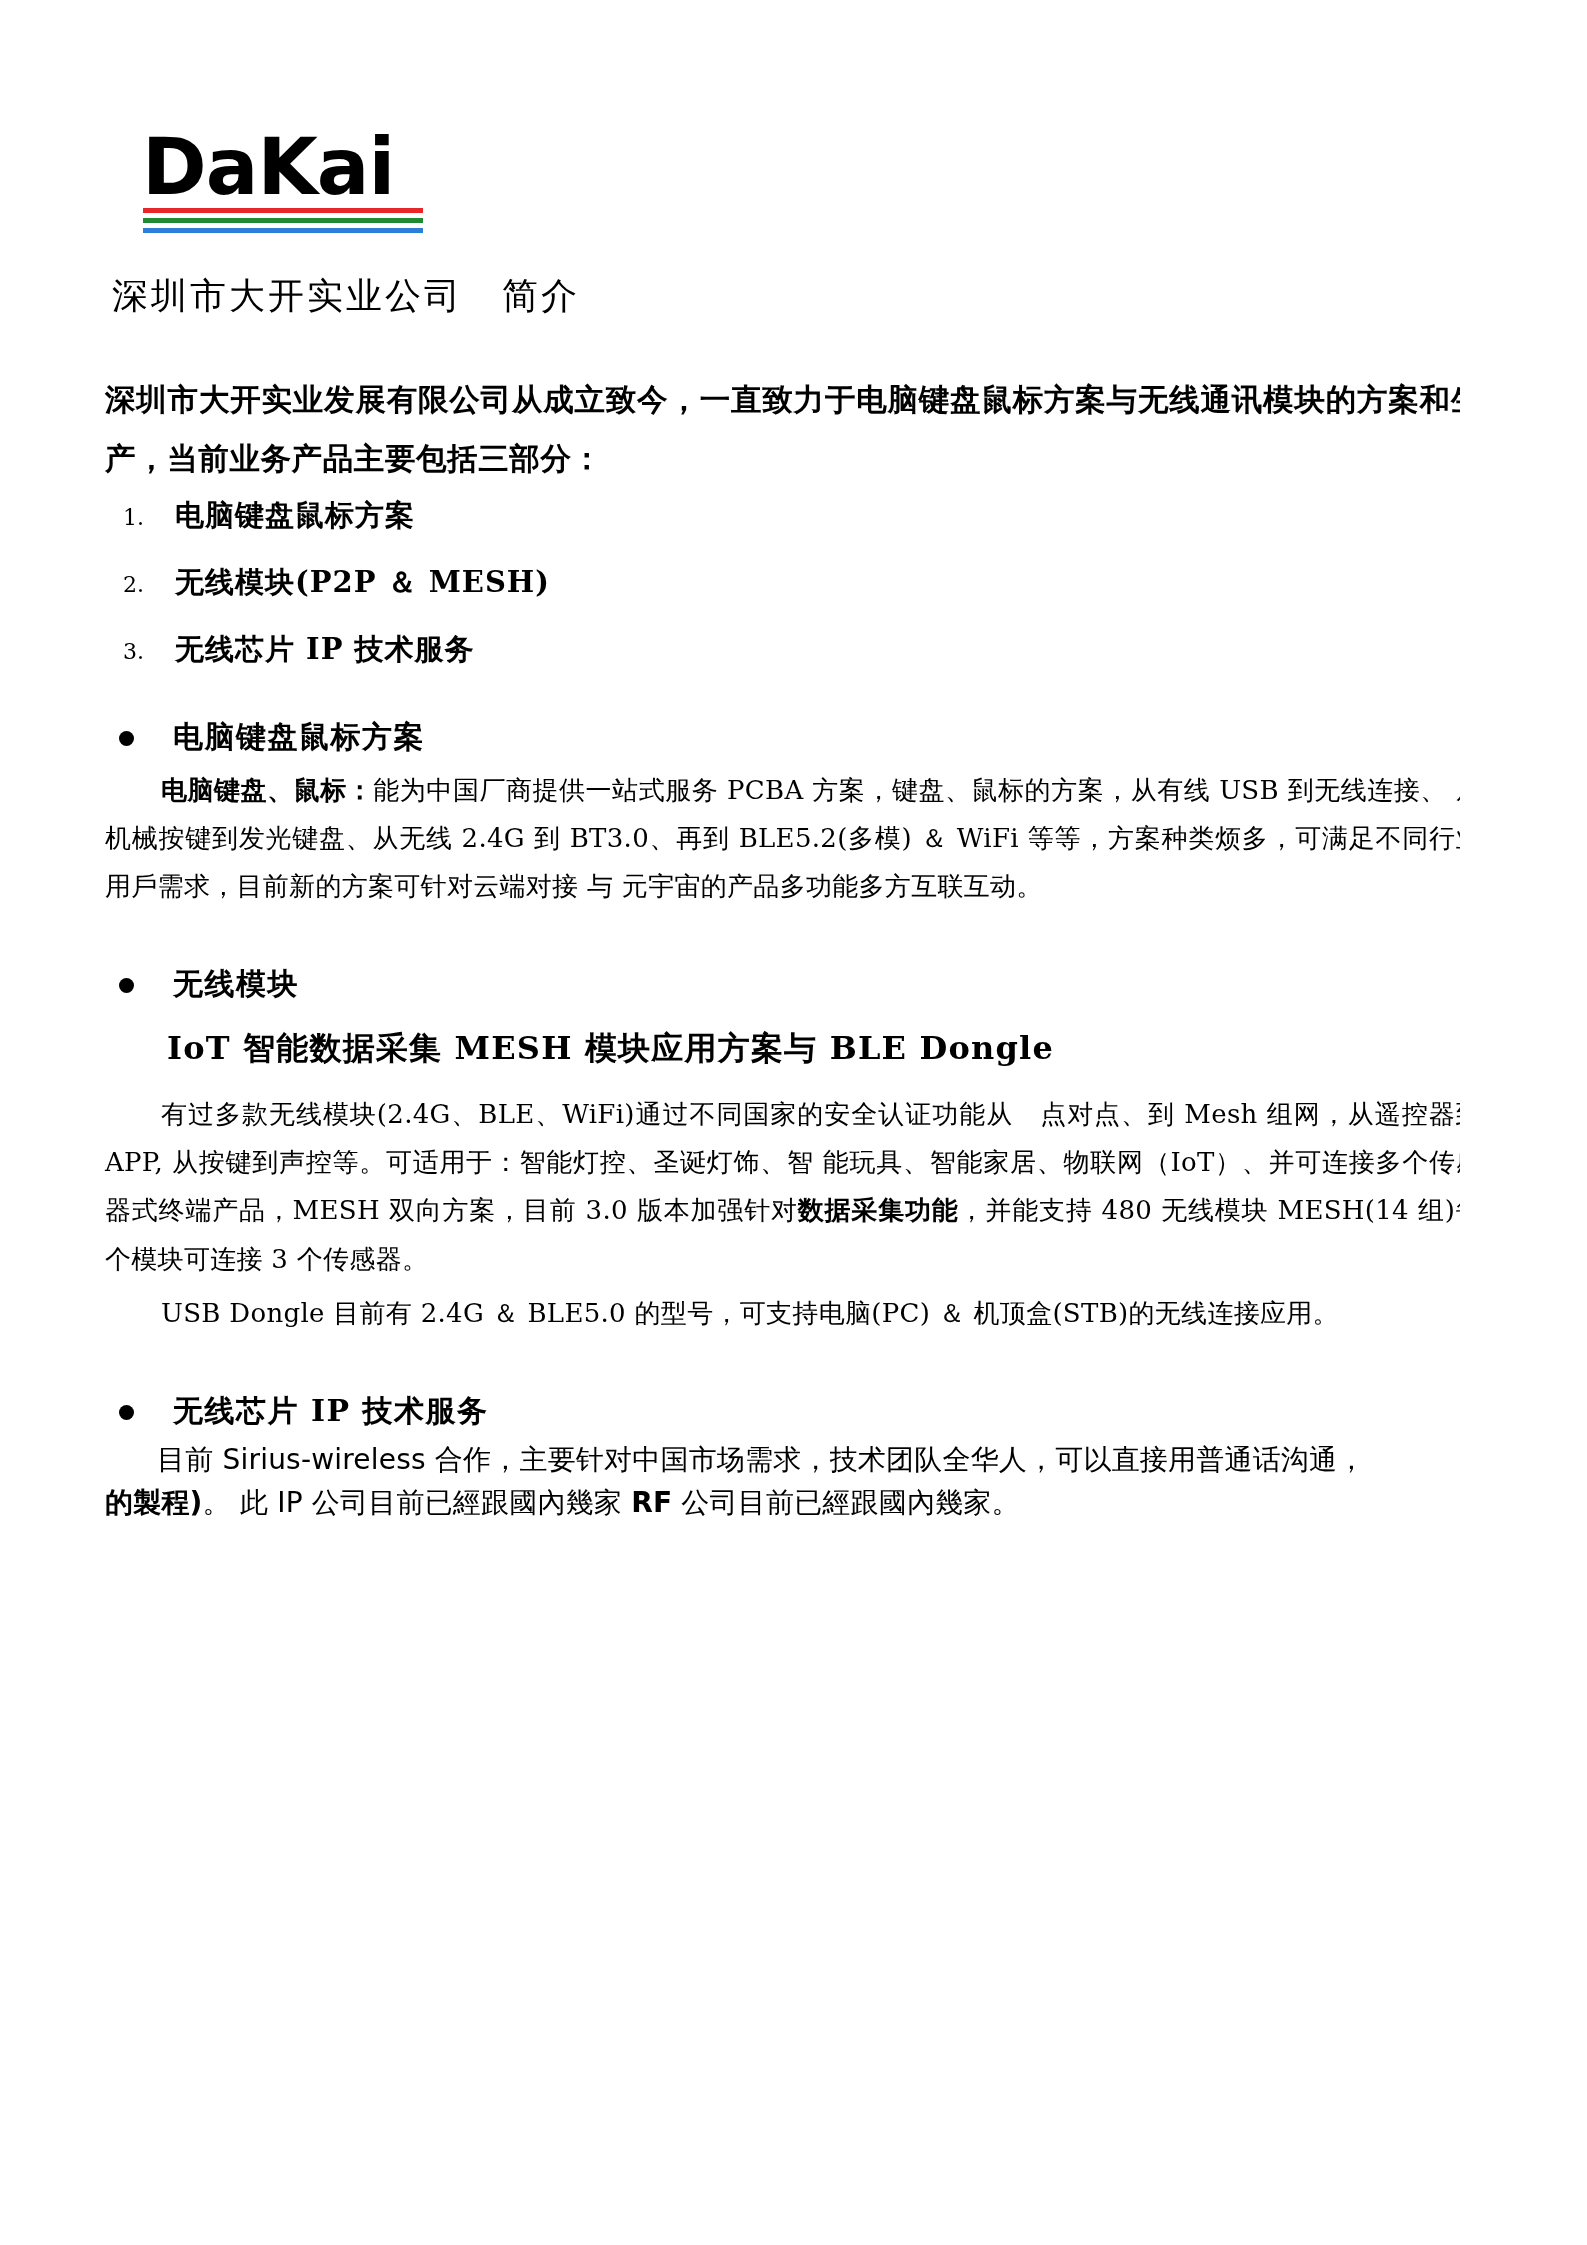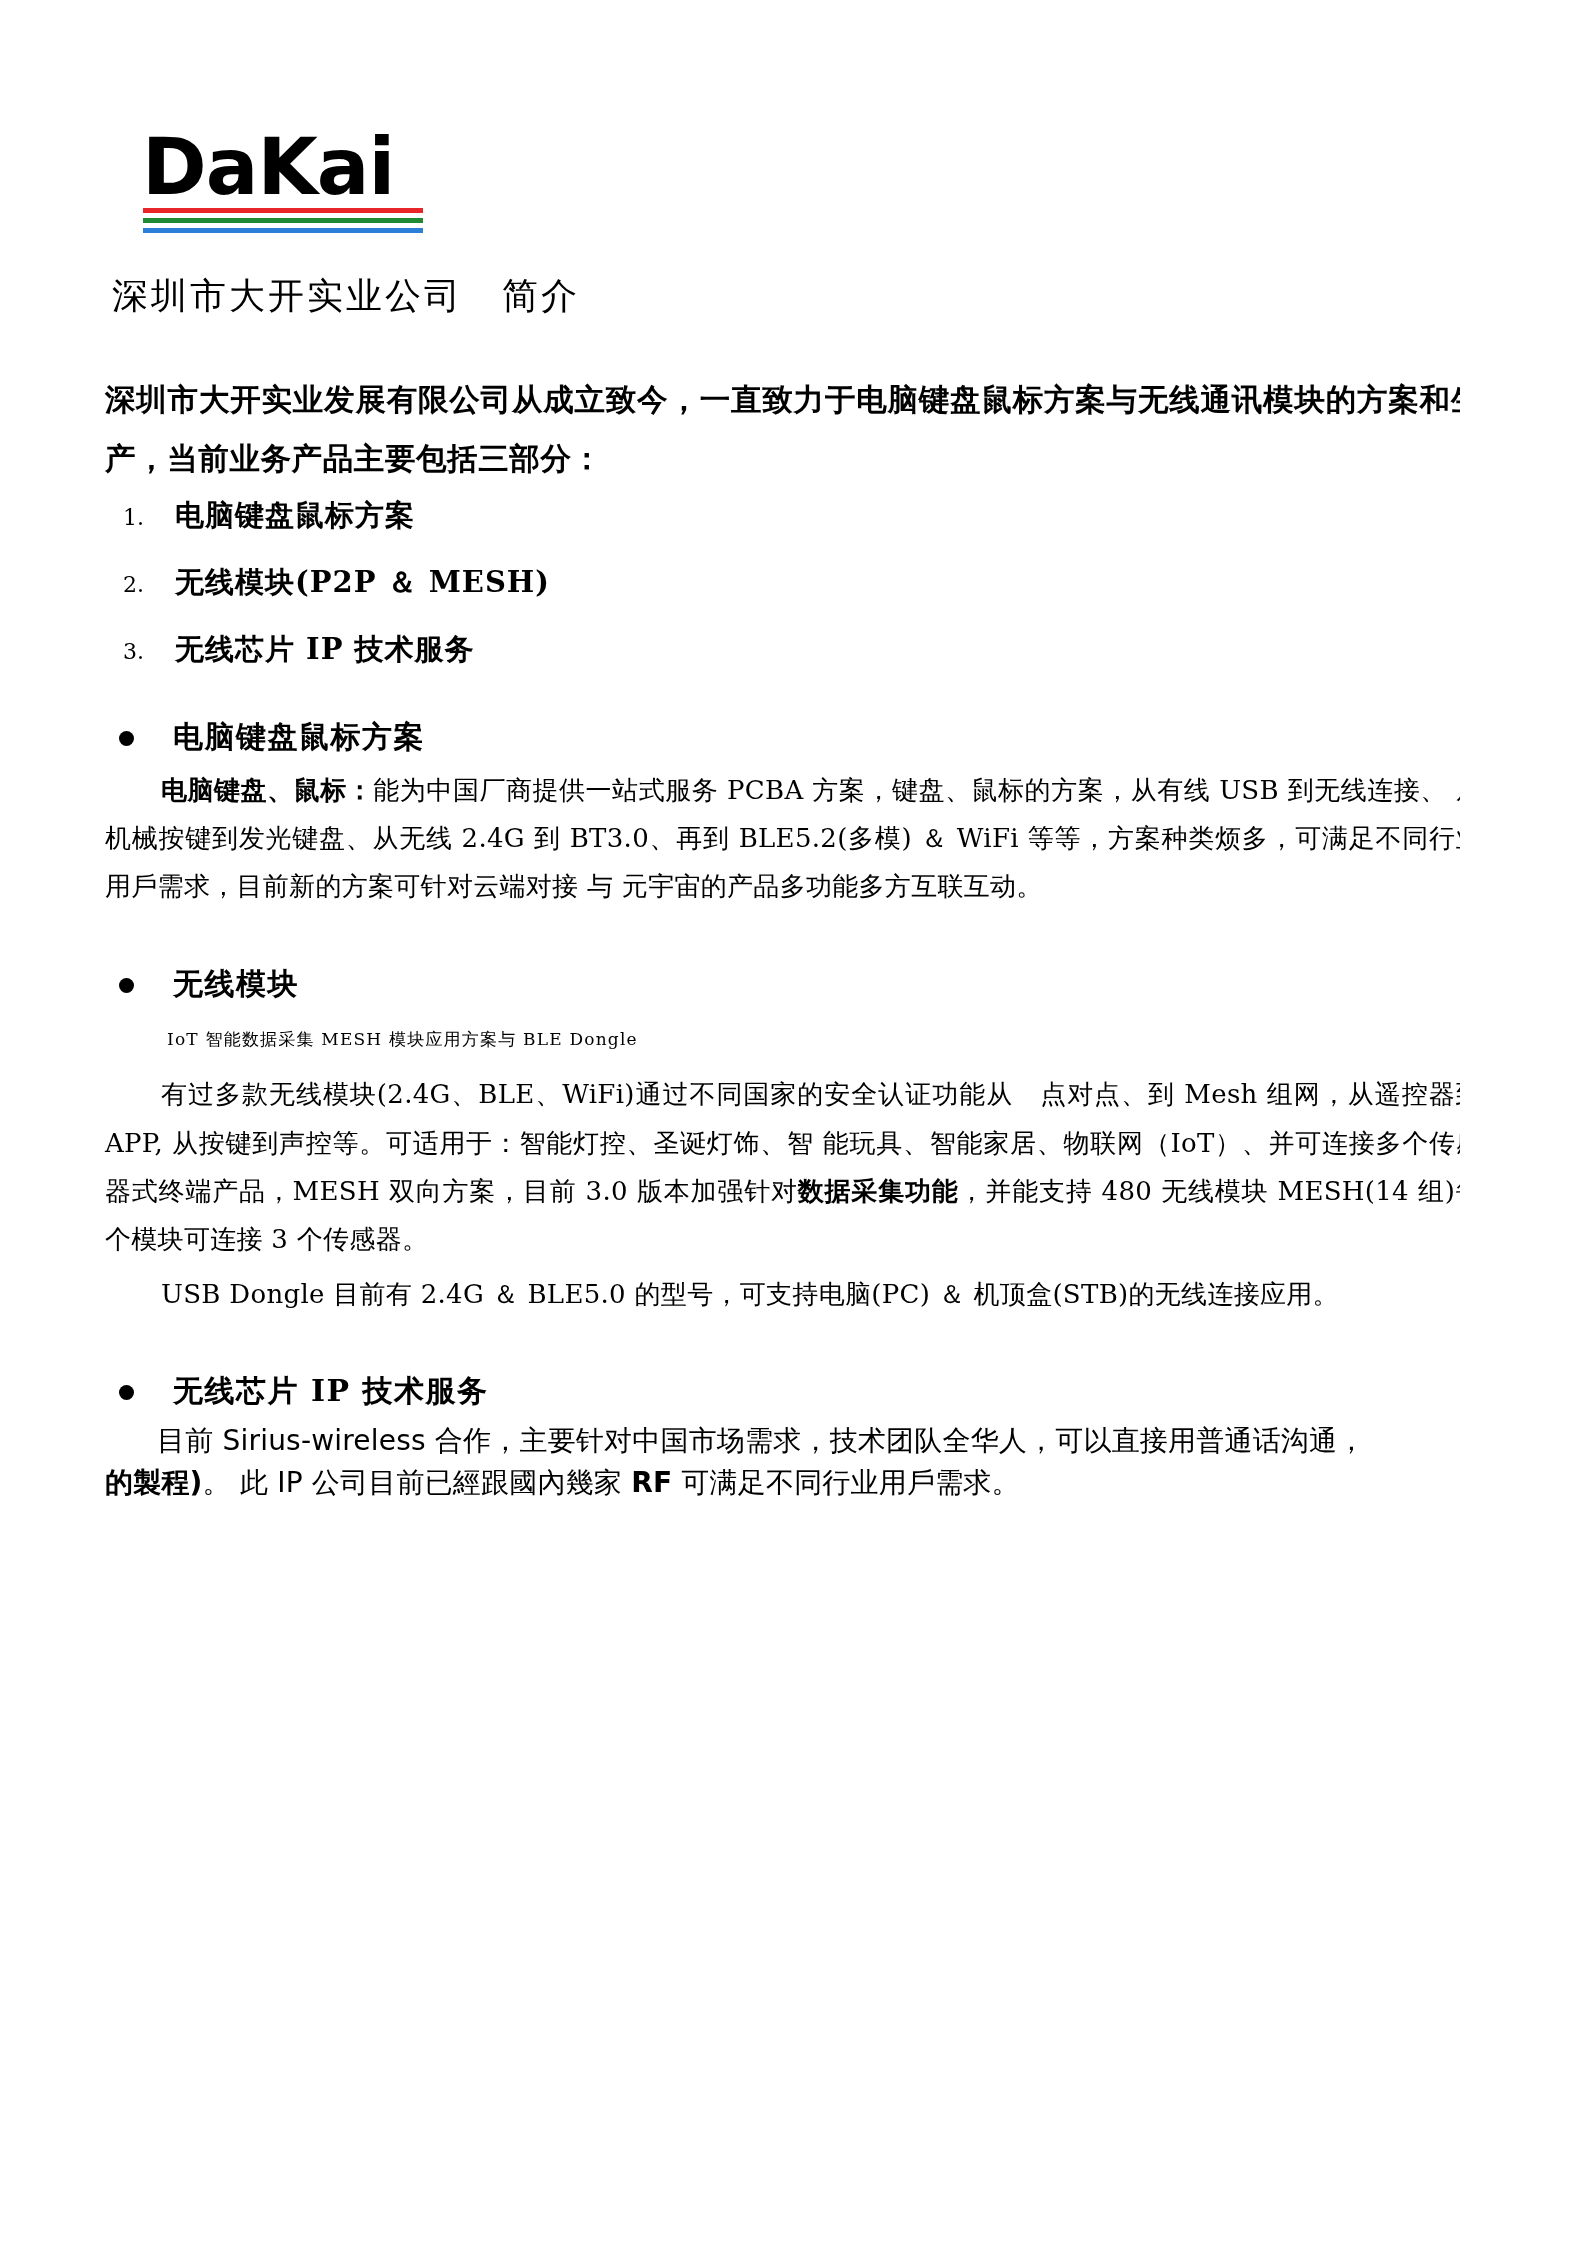--- a/index.html
+++ b/index.html
@@ -117,22 +117,22 @@
     position: absolute;
     left: 14px;
     top: 13px;
     width: 15px;
     height: 15px;
     border-radius: 50%;
     background: #000;
   }
 
   .sub-head {
-    font-size: 17px;
-    font-weight: 400;
+    font-size: 32px;
+    font-weight: 700;
     letter-spacing: 1.2px;
     margin: 26px 0 20px 0;
     padding-left: 62px;
     line-height: 1.3;
   }
 
   .body-p {
     font-size: 26px;
     line-height: 1.86;
     text-align: justify;
@@ -207,17 +207,17 @@
     <div class="sub-head">IoT 智能数据采集 MESH 模块应用方案与 BLE Dongle</div>
     <p class="body-p"><span>有过多款无线模块(2.4G、BLE、WiFi)通过不同国家的安全认证功能从　点对点、到 Mesh 组网，从遥控器到 APP, 从按键到声控等。可适用于：智能灯控、圣诞灯饰、智 能玩具、智能家居、物联网（IoT）、并可连接多个传感器式终端产品，MESH 双向方案，目前 3.0 版本加强针对</span><b>数据采集功能</b><span>，并能支持 480 无线模块 MESH(14 组)每个模块可连接 3 个传感器。</span></p>
     <p class="body-p">USB Dongle 目前有 2.4G ＆ BLE5.0 的型号，可支持电脑(PC) ＆ 机顶盒(STB)的无线连接应用。</p>
 
     <div class="bullet-head">
       <span class="dot"></span>
       <span>无线芯片 IP 技术服务</span>
     </div>
     <div class="sans-block">
       <span class="sans-line first">目前 Sirius-wireless 合作，主要针对中国市场需求，技术团队全华人，可以直接用普通话沟通，</span>
-      <span class="sans-line"><b>的製程)</b><span>。  此 IP  公司目前已經跟國內幾家 </span><b>RF</b><span> 可满足不同行业用戶需求。</span></span>
+      <span class="sans-line"><b>的製程)</b><span>。  此 IP  公司目前已經跟國內幾家 </span><b>RF</b><span> 公司目前已經跟國內幾家。</span></span>
     </div>
 
   </div>
 </div>
 
 </body></html>

